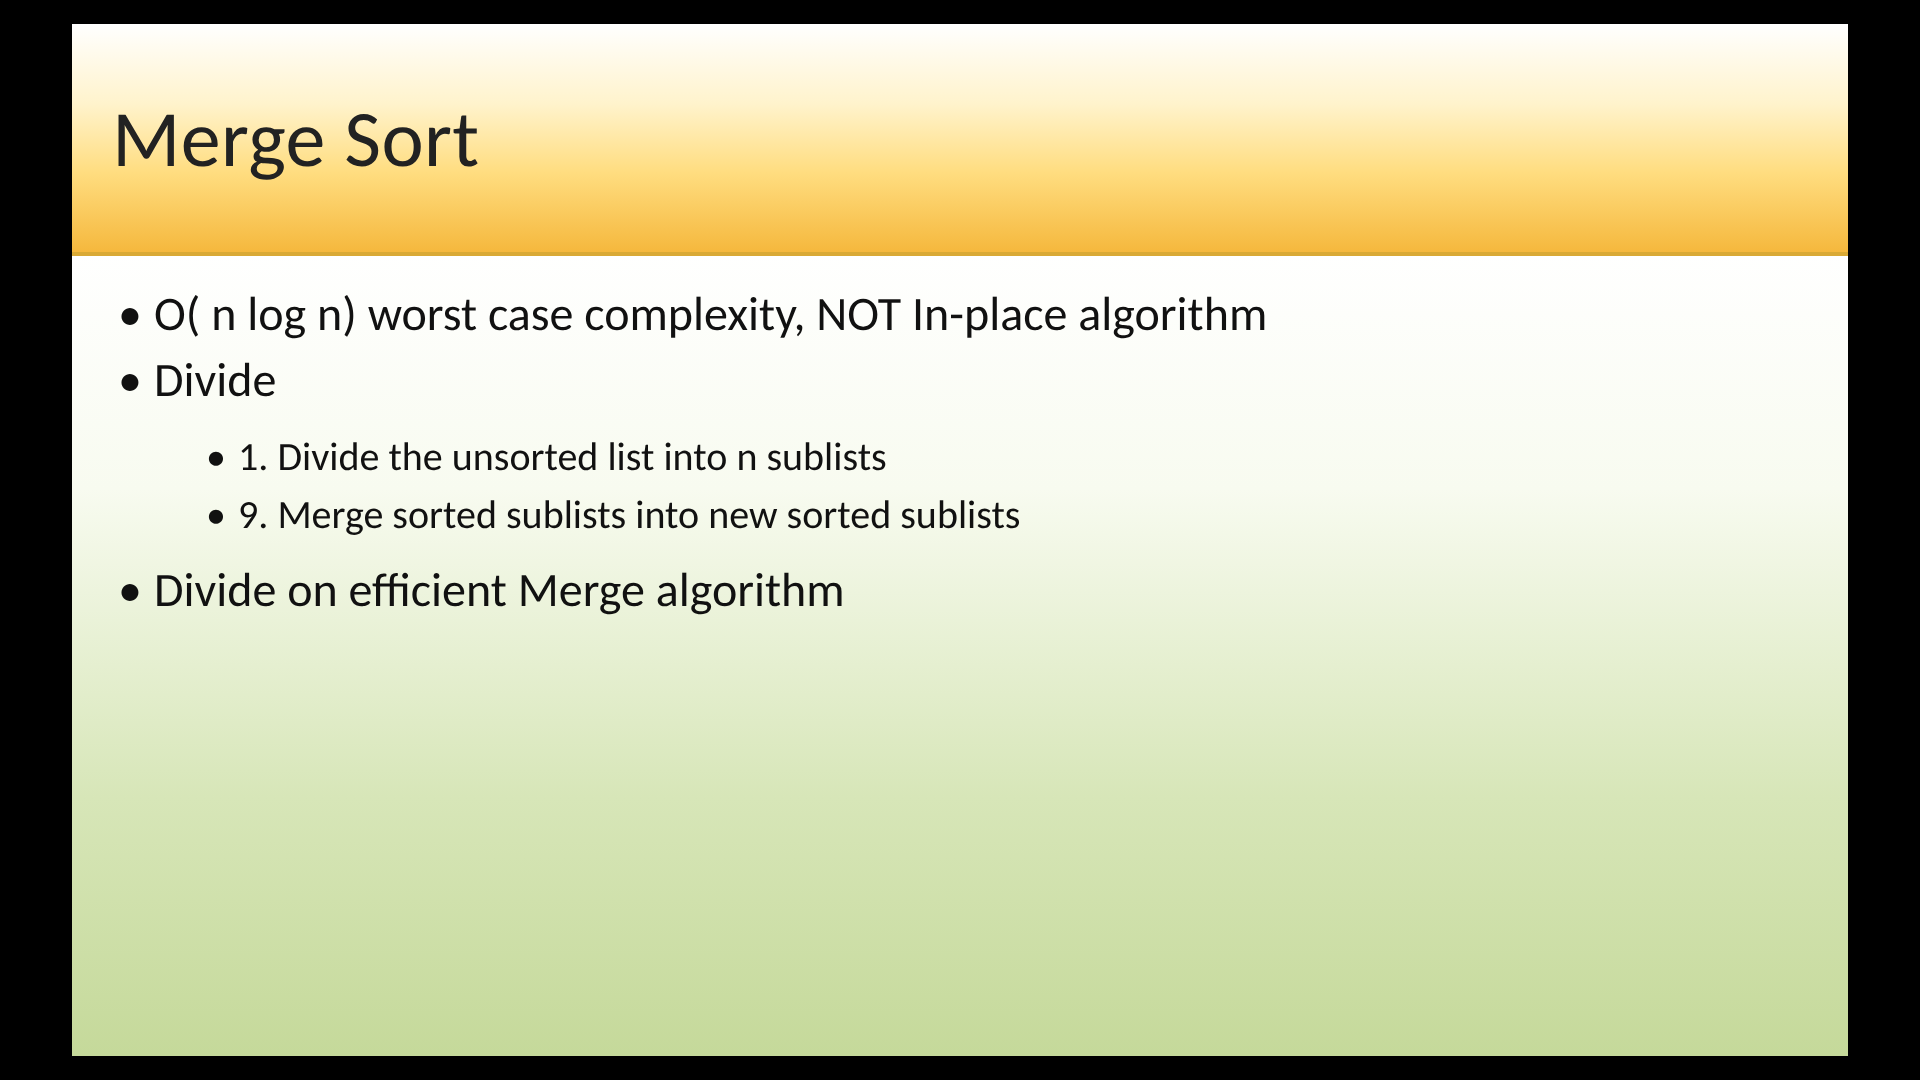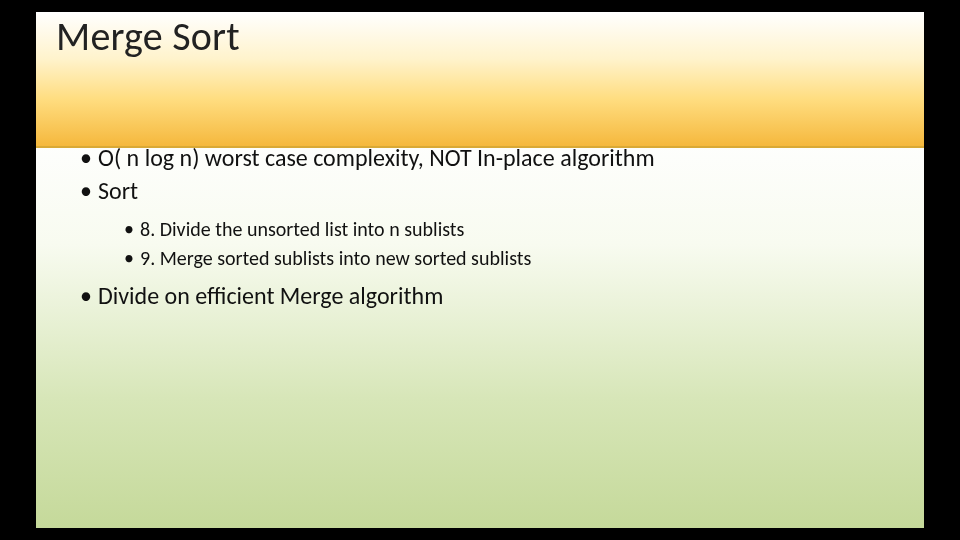--- a/index.html
+++ b/index.html
@@ -11,37 +11,37 @@
   .slide {
     position: relative;
     margin: 12px 36px 12px 36px;
     width: 888px;
     height: 516px;
     background: linear-gradient(to bottom, #ffffff 0%, #ffffff 22%, #f8fbf0 45%, #d7e6b8 75%, #c5d99a 100%);
   }
   .title-band {
     position: absolute;
     left: 0; right: 0; top: 0;
-    height: 136px;
+    height: 116px;
     background: linear-gradient(to bottom, #ffffff 0%, #fff3cc 35%, #ffdd80 65%, #f5b83d 100%);
     border-bottom: 2px solid #d9a935;
     display: flex;
-    align-items: flex-start;
+    align-items: center;
     padding-left: 20px;
   }
   .title-band h1 {
     font-size: 40px;
     font-weight: 400;
     color: #222;
     letter-spacing: 0.2px;
   }
   .content {
     position: absolute;
     top: 130px;
-    left: 44px;
+    left: 23px;
     right: 28px;
     color: #111;
   }
   .lvl1 {
     font-size: 24px;
     line-height: 1.3;
     margin-bottom: 2px;
   }
   .lvl1 .bullet { display: inline-block; width: 18px; }
   .lvl2-wrap {
@@ -60,25 +60,25 @@
 <div class="slide">
   <div class="title-band">
     <h1>Merge Sort</h1>
   </div>
 
   <div class="content">
     <div class="lvl1">
       <span class="bullet">•</span><span>O( n log n) worst case complexity, NOT In-place algorithm</span>
     </div>
     <div class="lvl1">
-      <span class="bullet">•</span><span>Sort</span>
+      <span class="bullet">•</span><span>Divide</span>
     </div>
     <div class="lvl2-wrap">
       <div class="lvl2">
-        <span class="bullet">•</span><span>8. Divide the unsorted list into n sublists</span>
+        <span class="bullet">•</span><span>1. Divide the unsorted list into n sublists</span>
       </div>
       <div class="lvl2">
         <span class="bullet">•</span><span>9. Merge sorted sublists into new sorted sublists</span>
       </div>
     </div>
     <div class="lvl1">
       <span class="bullet">•</span><span>Divide on efficient Merge algorithm</span>
     </div>
   </div>
 </div>

